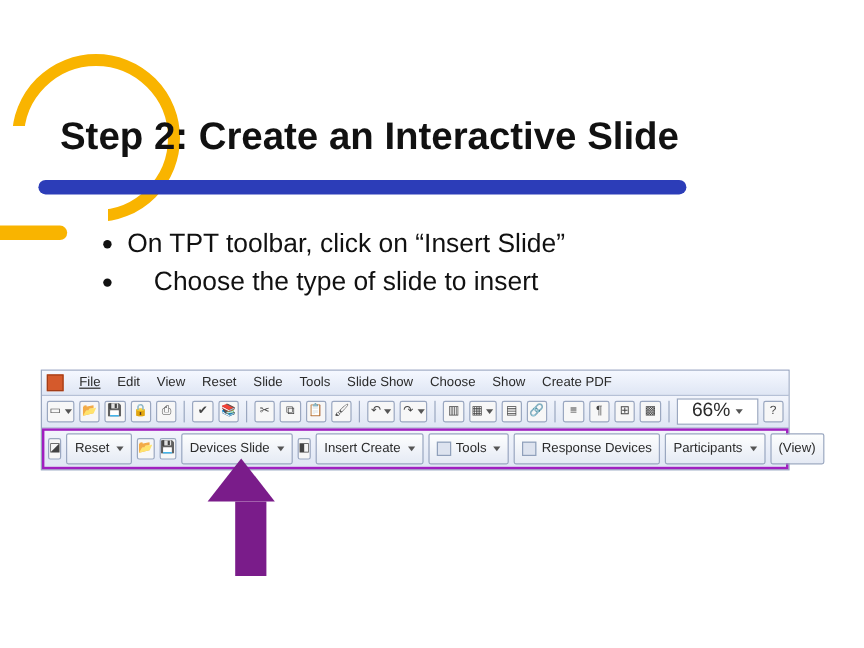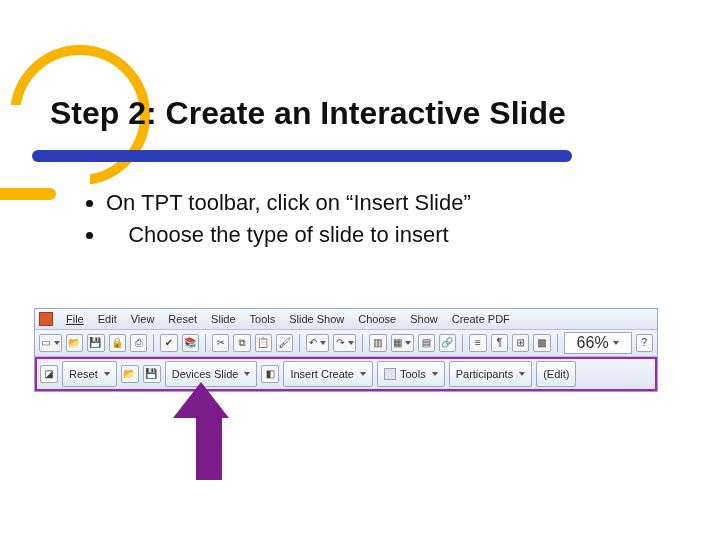--- a/index.html
+++ b/index.html
@@ -258,25 +258,29 @@
       <span>Devices Slide</span>
     </span>
     <span class="ico">◧</span>
     <span class="tbtn">
       <span>Insert Create</span>
     </span>
     <span class="tbtn">
       <span class="tico"></span>
       <span>Tools</span>
     </span>
+    <span class="tbtn nodrop">
+      <span class="tico"></span>
+      <span>Response Devices</span>
+    </span>
     <span class="tbtn">
       <span>Participants</span>
     </span>
     <span class="tbtn nodrop">
-      <span>(Edit)</span>
+      <span>(View)</span>
     </span>
   </div>
 
 </div>
 
 <div class="arrow-up">
   <div class="head"></div>
   <div class="shaft"></div>
 </div>
 

